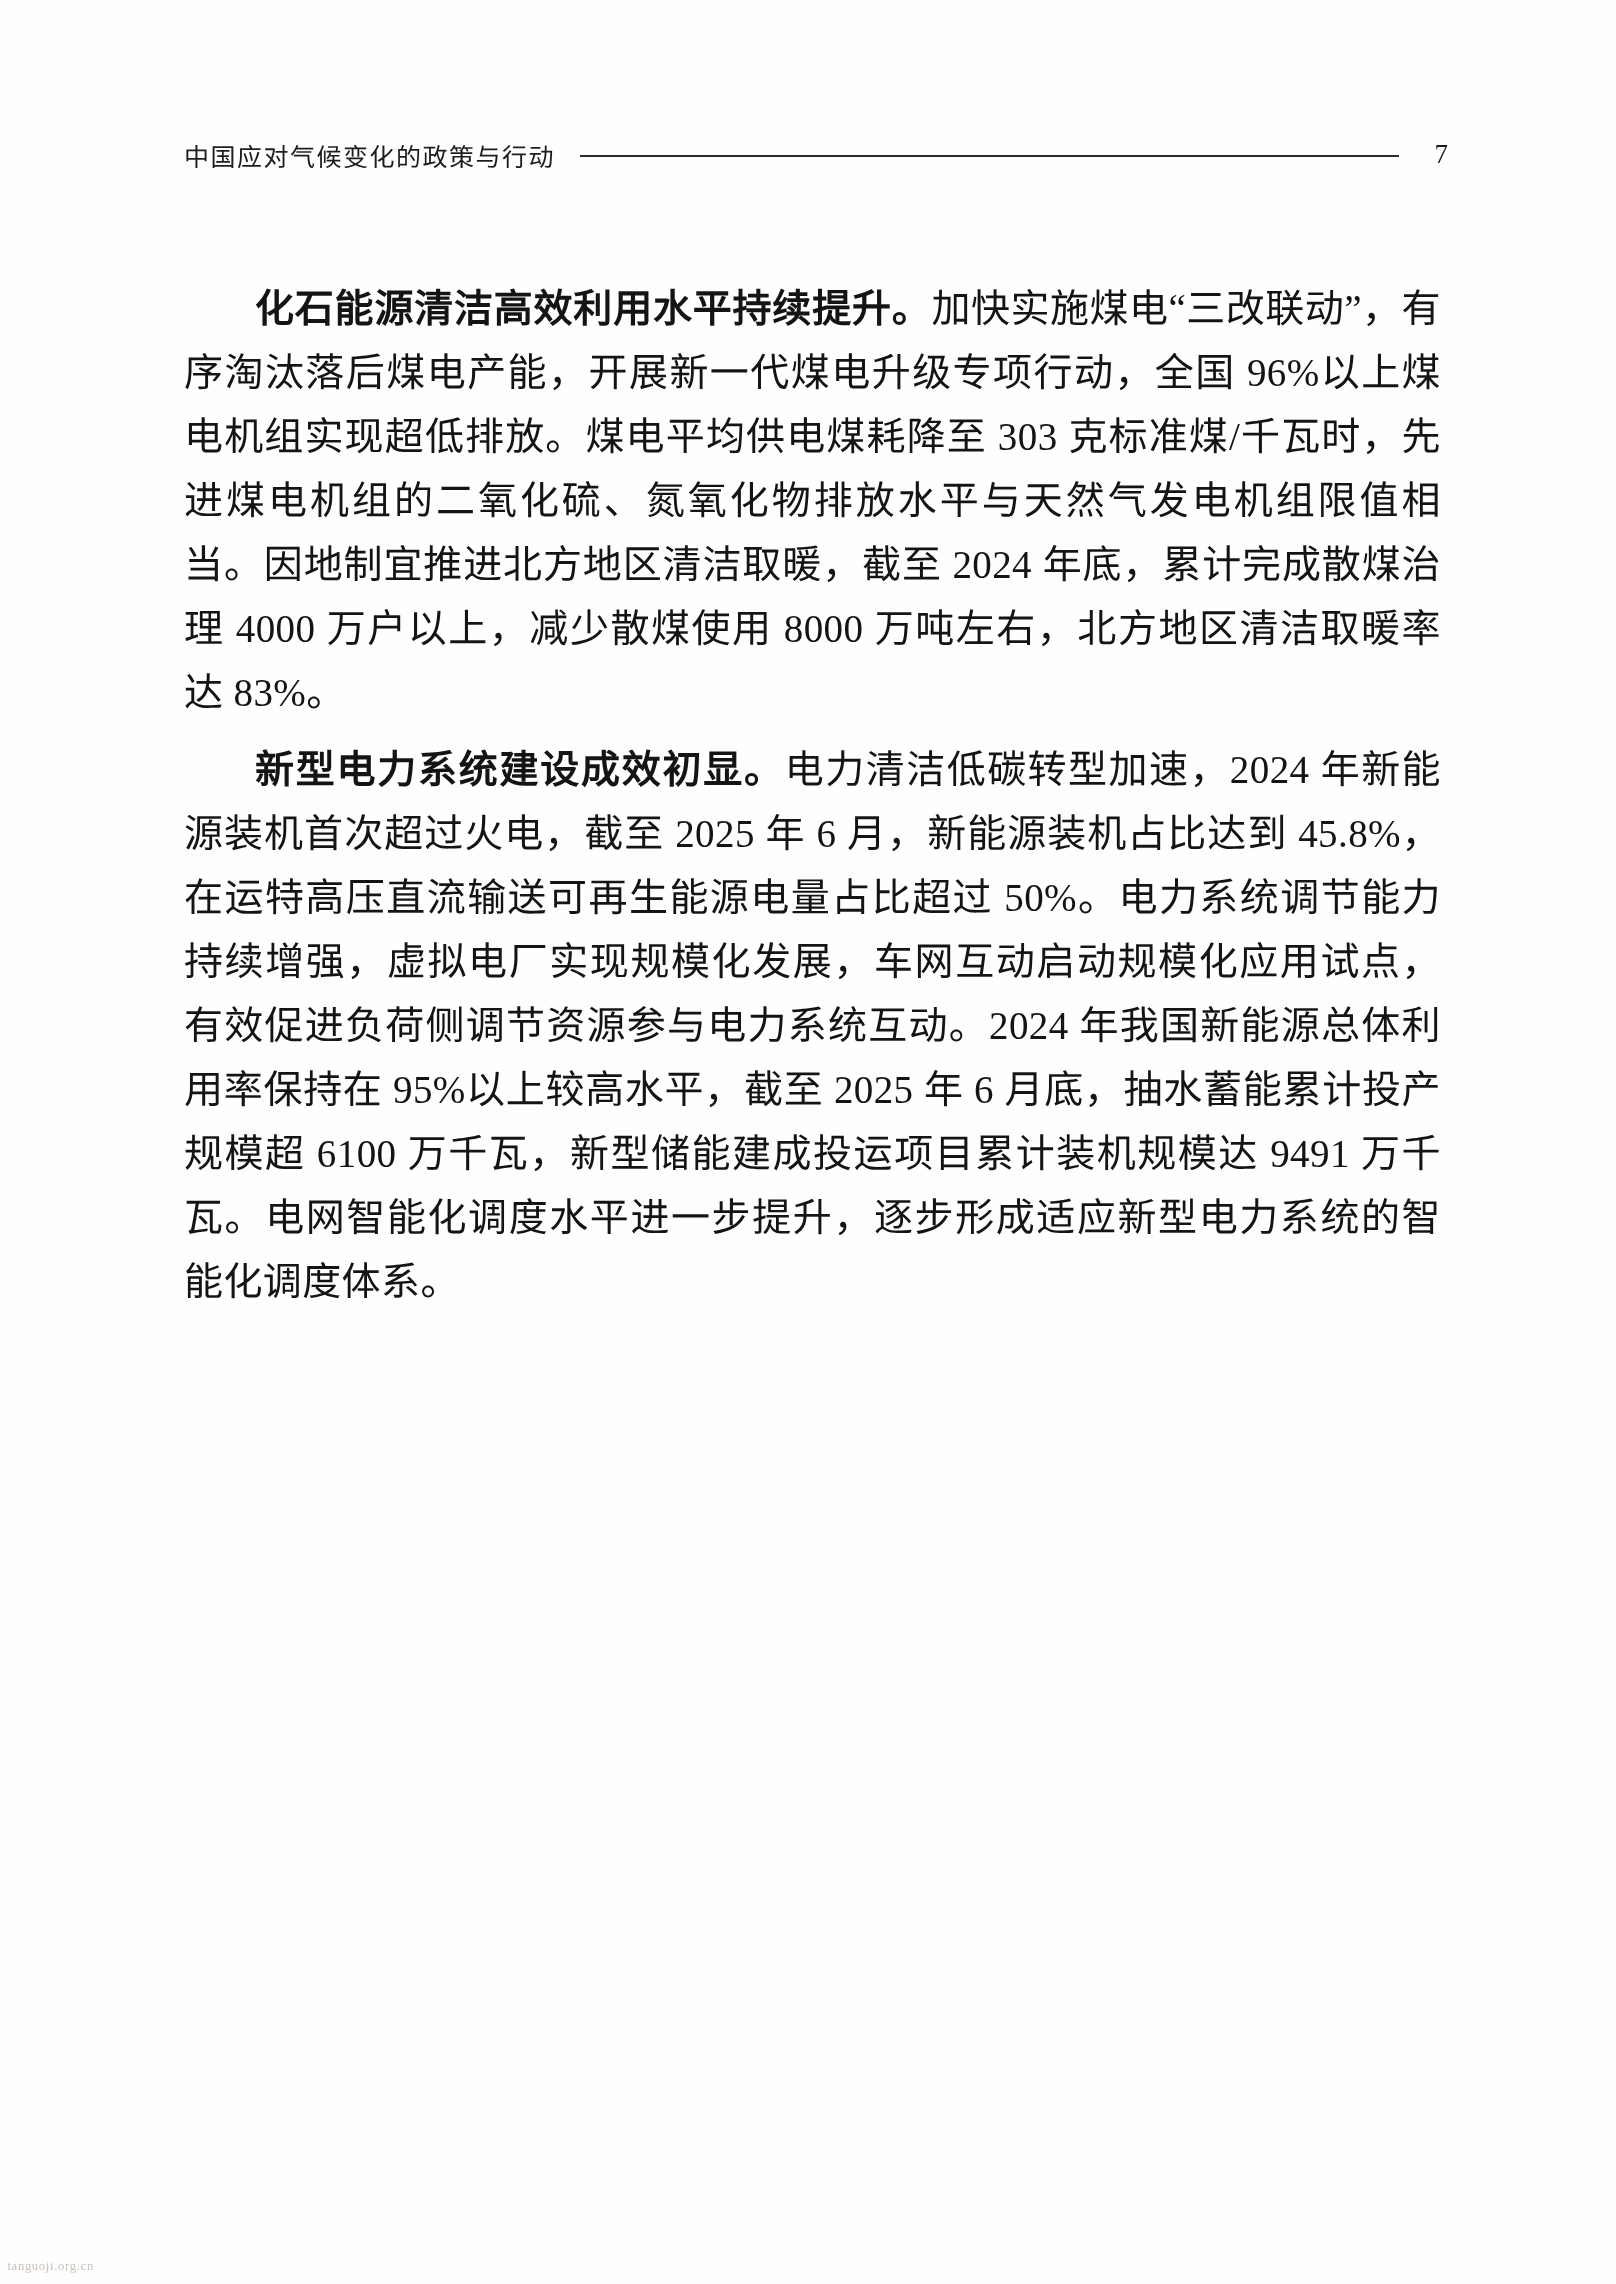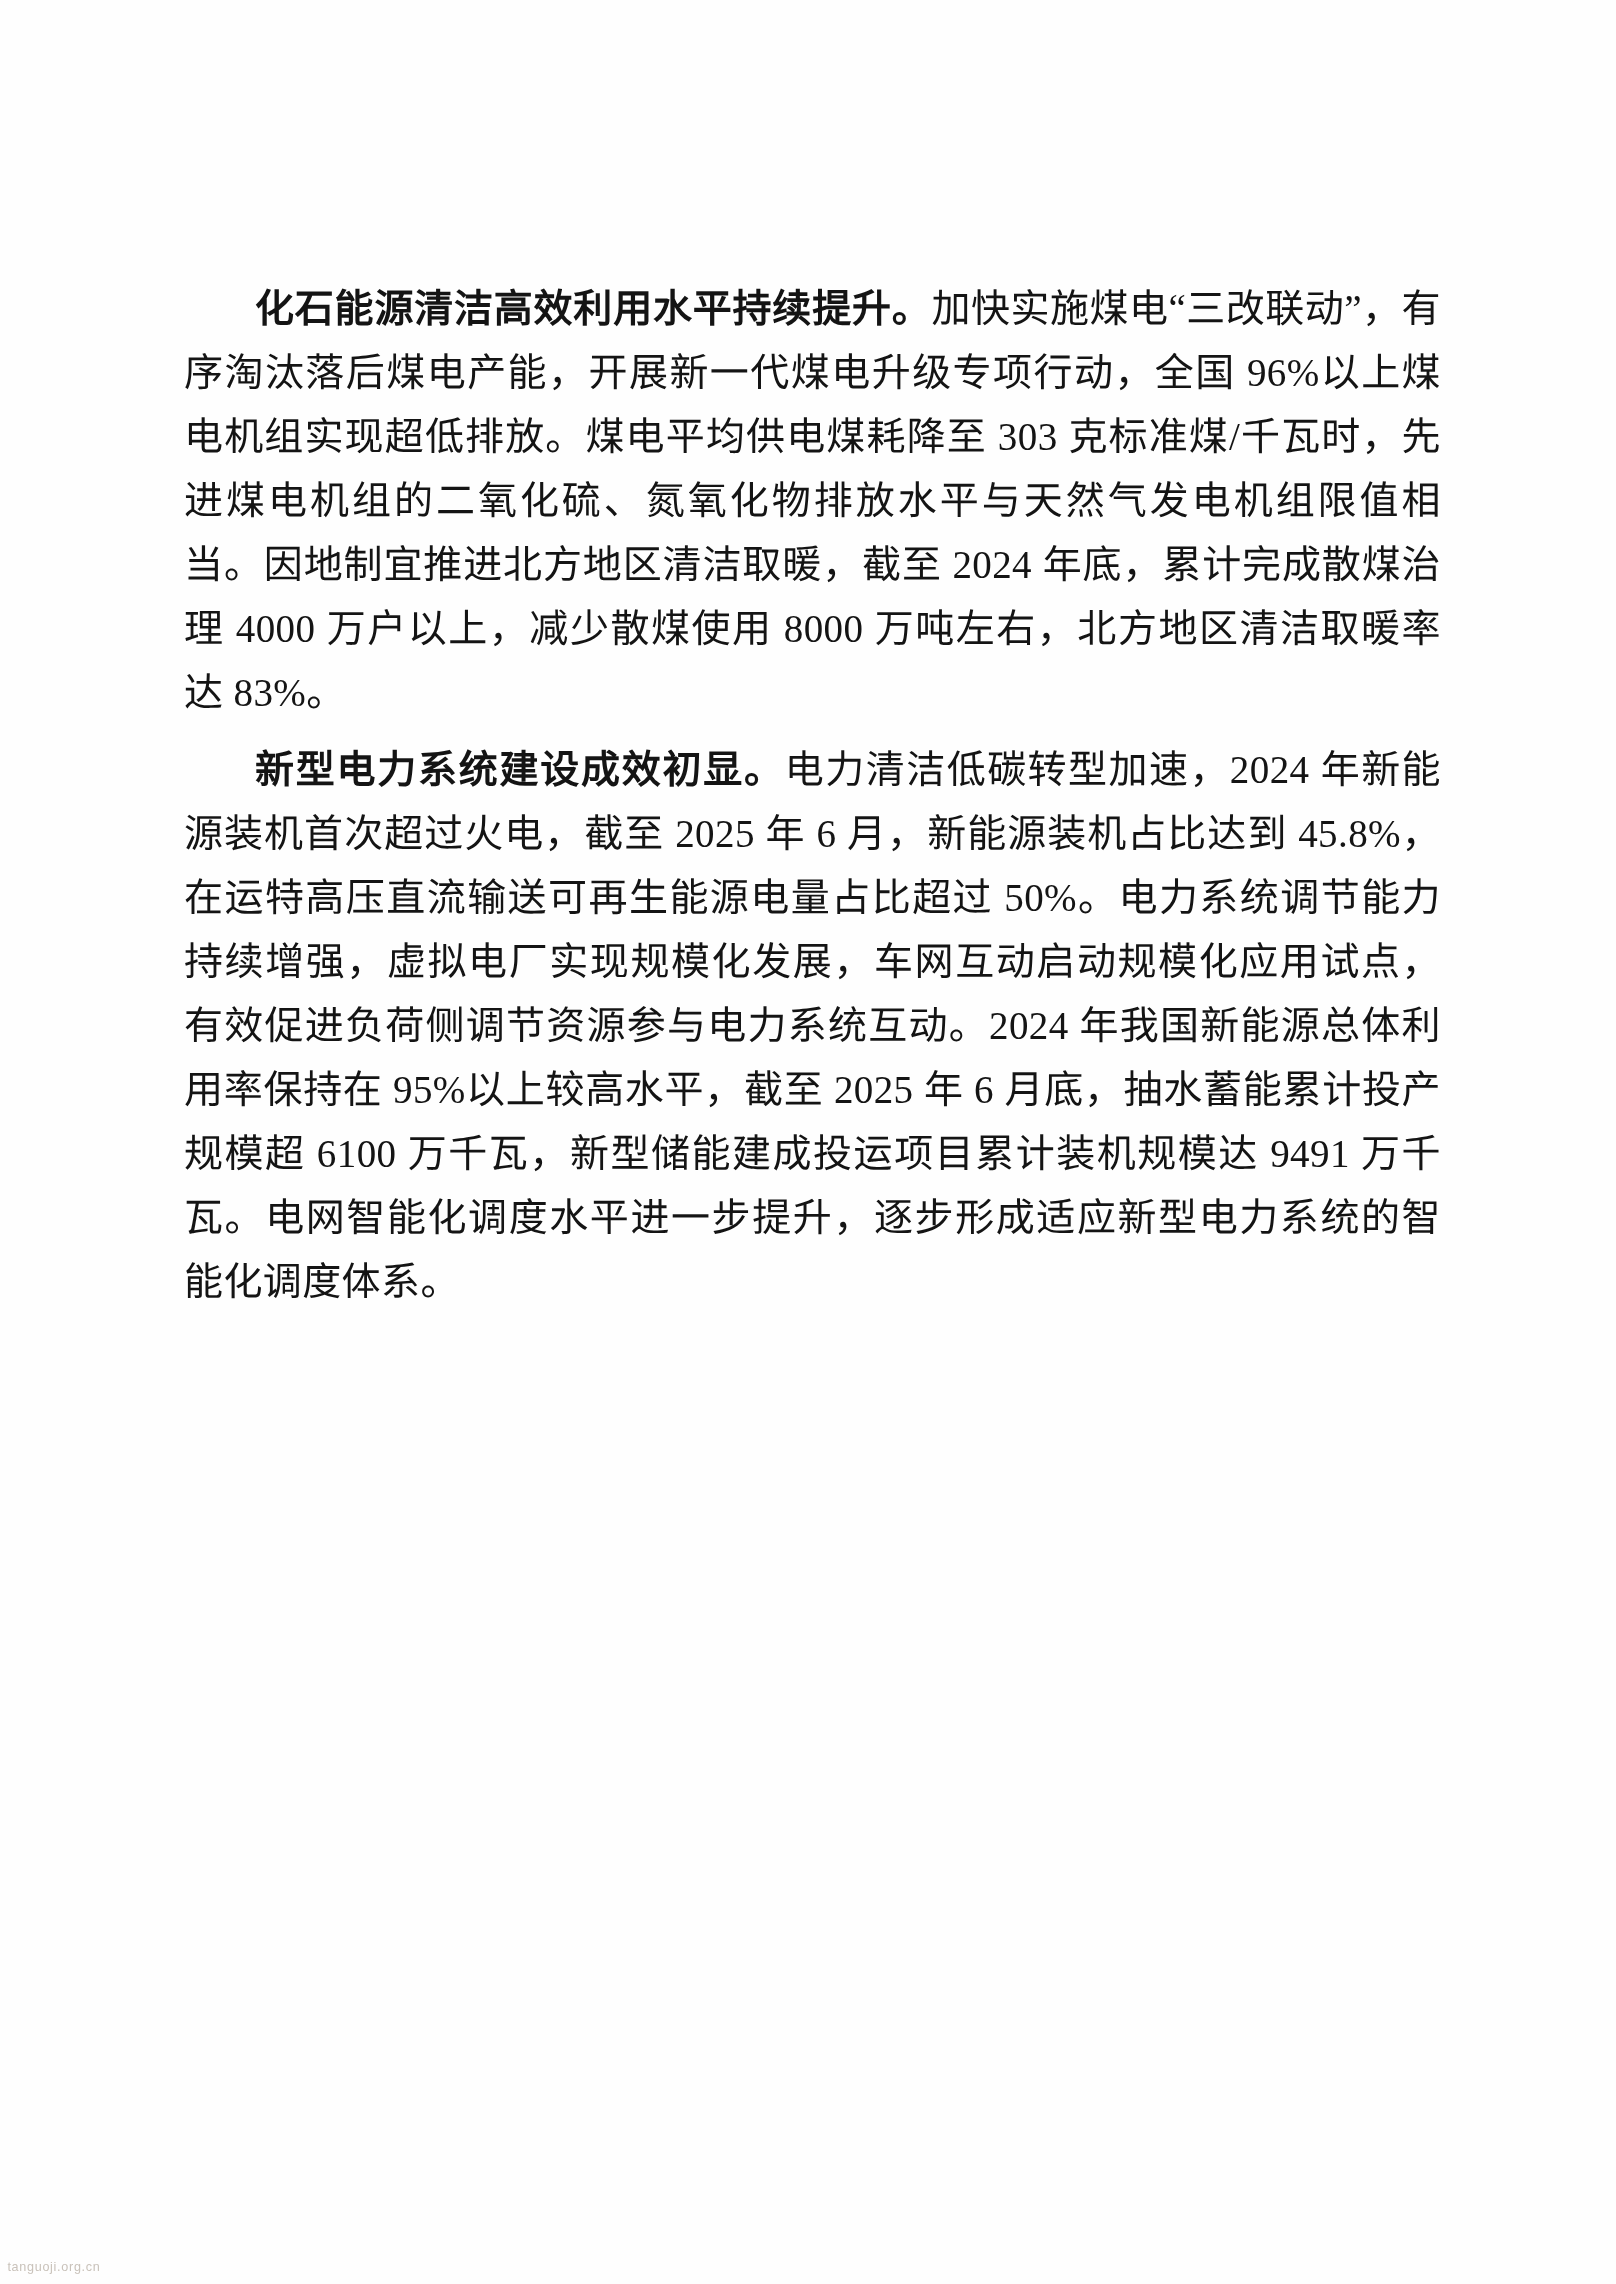--- a/index.html
+++ b/index.html
@@ -83,31 +83,36 @@
   .lead {
     font-weight: bold;
     letter-spacing: 0.7px;
   }
 
   
   .watermark {
     position: absolute;
     left: 7.4px;
     bottom: 10.4px;
-    font-family: Liberation Sans, sans-serif;
+    font-family: Liberation Serif, serif;
     font-size: 12.6px;
     color: #c9c2ba;
     letter-spacing: 0.7px;
   }
 </style>
 </head>
 <body>
 
 <div class="page">
 
+  <div class="header">
+    <span class="header-title">中国应对气候变化的政策与行动</span>
+    <span class="header-rule"></span>
+    <span class="header-page-number">7</span>
+  </div>
 
   <div class="content">
 
     <p class="para indent"><span class="lead">化石能源清洁高效利用水平持续提升。</span><span>加快实施煤电“三改联动”，有序淘汰落后煤电产能，开展新一代煤电升级专项行动，全国 96%以上煤电机组实现超低排放。煤电平均供电煤耗降至 303 克标准煤/千瓦时，先进煤电机组的二氧化硫、氮氧化物排放水平与天然气发电机组限值相当。因地制宜推进北方地区清洁取暖，截至 2024 年底，累计完成散煤治理 4000 万户以上，减少散煤使用 8000 万吨左右，北方地区清洁取暖率达 83%。</span></p>
 
     <p class="para indent"><span class="lead">新型电力系统建设成效初显。</span><span>电力清洁低碳转型加速，2024 年新能源装机首次超过火电，截至 2025 年 6 月，新能源装机占比达到 45.8%，在运特高压直流输送可再生能源电量占比超过 50%。电力系统调节能力持续增强，虚拟电厂实现规模化发展，车网互动启动规模化应用试点，有效促进负荷侧调节资源参与电力系统互动。2024 年我国新能源总体利用率保持在 95%以上较高水平，截至 2025 年 6 月底，抽水蓄能累计投产规模超 6100 万千瓦，新型储能建成投运项目累计装机规模达 9491 万千瓦。电网智能化调度水平进一步提升，逐步形成适应新型电力系统的智能化调度体系。</span></p>
 
   </div>
 
   <div class="watermark">tanguoji.org.cn</div>

